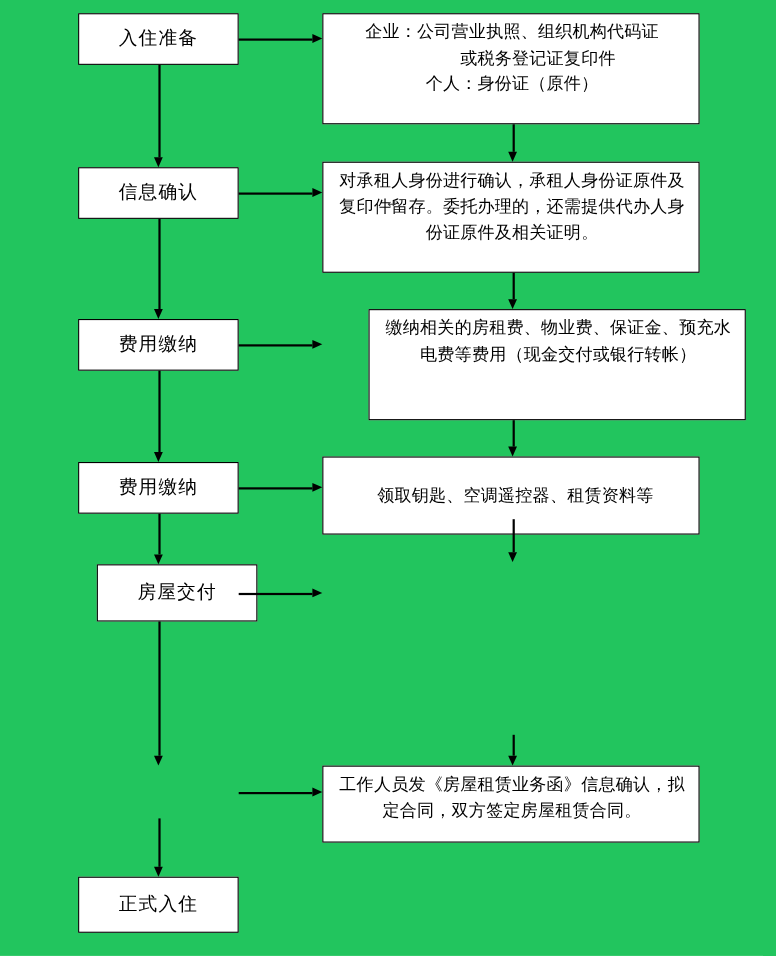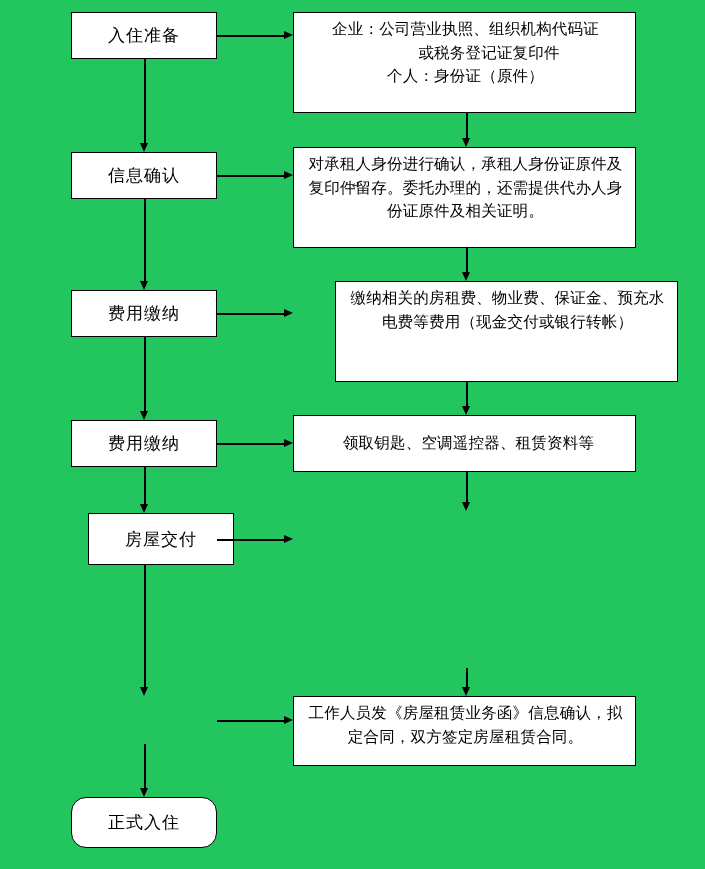--- a/index.html
+++ b/index.html
@@ -102,40 +102,40 @@
 
   <div class="node stage-node" style="left:71px;  top:420px; width:146px; height:47px;">
     <span>费用缴纳</span>
   </div>
 
   <div class="node stage-node" style="left:88px;  top:513px; width:146px; height:52px;">
     <span>房屋交付</span>
   </div>
 
 
-  <div class="node stage-node" style="left:71px;  top:797px; width:146px; height:51px;border-radius:15px;">
+  <div class="node stage-node" style="left:71px;  top:797px; width:146px; height:51px;">
     <span>正式入住</span>
   </div>
 
   <div class="node detail-node align-top" style="left:293px; top:12px;  width:343px; height:101px;">
     <span class="detail-text">企业：公司营业执照、组织机构代码证
 　　　或税务登记证复印件
 个人：身份证（原件）</span>
   </div>
 
   <div class="node detail-node align-top" style="left:293px; top:147px; width:343px; height:101px;">
     <span class="detail-text">对承租人身份进行确认，承租人身份证原件及复印件留存。委托办理的，还需提供代办人身份证原件及相关证明。</span>
   </div>
   <span class="edit-mark" style="left:352px; top:180px;">↵</span>
 
   <div class="node detail-node align-top" style="left:293px; top:281px; width:343px; height:101px;margin-left:42px;">
     <span class="detail-text">缴纳相关的房租费、物业费、保证金、预充水电费等费用（现金交付或银行转帐）</span>
   </div>
 
-  <div class="node detail-node" style="left:293px; top:415px; width:343px; height:57px;padding-left:17px;">
+  <div class="node detail-node" style="left:293px; top:415px; width:343px; height:71px;padding-left:17px;">
     <span class="detail-text">领取钥匙、空调遥控器、租赁资料等</span>
   </div>
 
 
   <div class="node detail-node align-top" style="left:293px; top:696px; width:343px; height:70px;">
     <span class="detail-text">工作人员发《房屋租赁业务函》信息确认，拟定合同，双方签定房屋租赁合同。</span>
   </div>
 
   <div class="connector v" style="left:144px; top:59px;  height:84px;"></div>
   <div class="arrowhead down" style="left:140px; top:143px;"></div>

